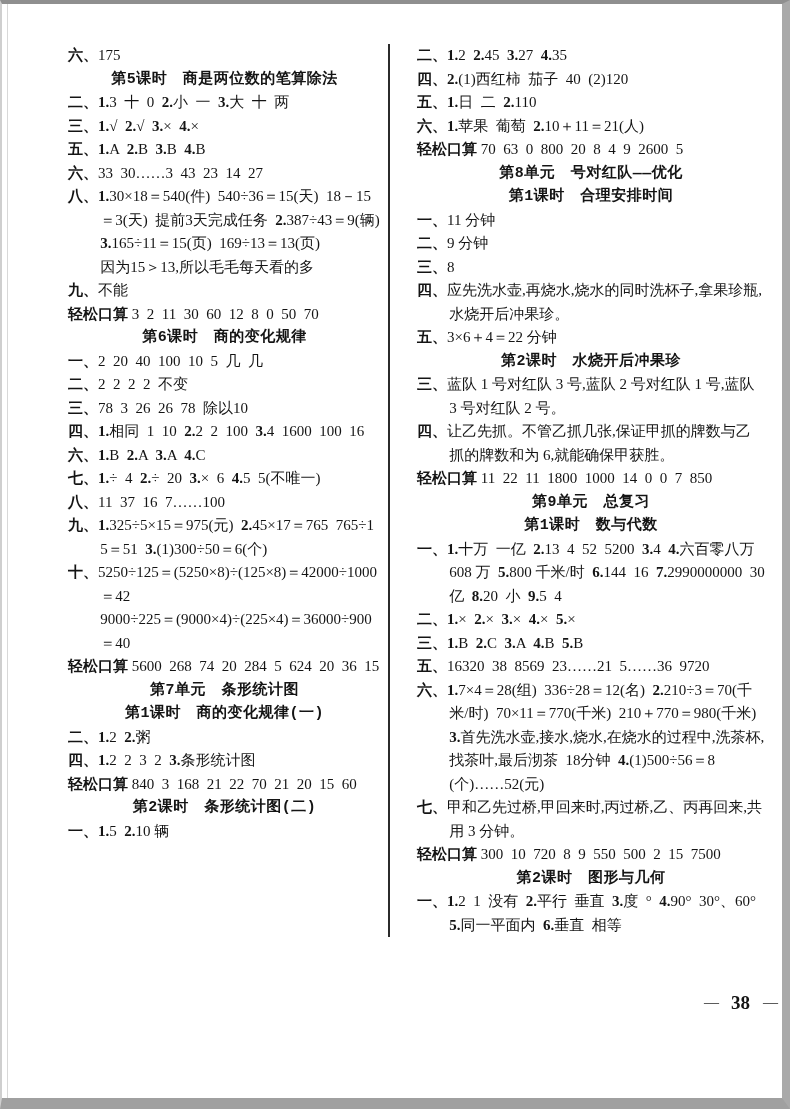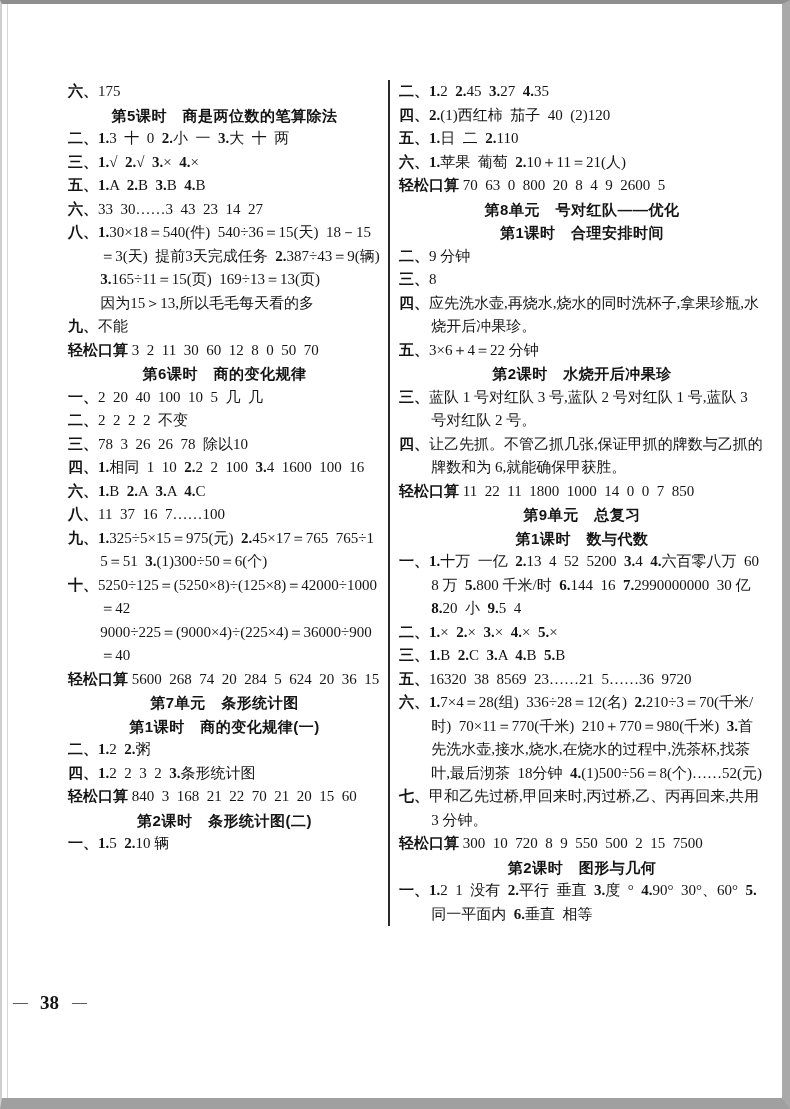--- a/index.html
+++ b/index.html
@@ -14,42 +14,42 @@
     border-top:4px solid #8f8f8f;
     border-left:2px solid #cfcfcf;
     border-right:8px solid #a9a9a9;
     border-bottom:11px solid #a0a0a0;
   }
   .edge-line{
     position:absolute;left:7px;top:4px;bottom:11px;width:1px;background:#d8d8d8;
   }
   .cols{
     position:absolute;left:68px;right:25px;top:44px;
-    display:flex;align-items:stretch;margin-top:36px;
+    display:flex;align-items:stretch;
   }
   .col{font-size:15px;line-height:23.5px;}
   .col-left{width:320px;padding-right:7px;box-sizing:border-box;}
   .divider{width:2px;background:#2b2b2b;}
-  .col-right{flex:1;padding-left:9px;}
+  .col-right{flex:1;padding-left:27px;}
   .line{
     white-space:pre-wrap;word-break:break-all;
     margin:0;
   }
   .line.item{padding-left:2.15em;text-indent:-2.15em;}
   .line.cont{padding-left:2.15em;}
   .line.header{
     text-align:center;font-weight:bold;padding:0;text-indent:0;
     word-break:keep-all;
-    font-family:Liberation Sans, sans-serif;
+    font-family:Liberation Mono, monospace;
     font-size:15px;letter-spacing:0.5px;
   }
   .k{font-weight:bold;}
   .footer{
     position:absolute;left:0;right:0;top:992px;
-    text-align:left;font-size:15px;
+    text-align:right;font-size:15px;
   }
   .footer .dash{
     display:inline-block;margin:0 13px;color:#222;
     transform:translateY(-2px);letter-spacing:-1px;
   }
   .footer .pnum{
     font-weight:bold;font-size:19px;
     font-family:"Liberation Serif","DejaVu Serif",serif;
   }
 </style>
@@ -70,20 +70,21 @@
       <div class="line item"><span class="k">八、</span><span class="k">1.</span>30×18＝540(件)  540÷36＝15(天)  18－15＝3(天)  提前3天完成任务  <span class="k">2.</span>387÷43＝9(辆)  <span class="k">3.</span>165÷11＝15(页)  169÷13＝13(页)</div>
       <div class="line cont">因为15＞13,所以毛毛每天看的多</div>
       <div class="line item"><span class="k">九、</span>不能</div>
       <div class="line item"><span class="k">轻松口算</span> 3  2  11  30  60  12  8  0  50  70</div>
       <div class="line header">第6课时　商的变化规律</div>
       <div class="line item"><span class="k">一、</span>2  20  40  100  10  5  几  几</div>
       <div class="line item"><span class="k">二、</span>2  2  2  2  不变</div>
       <div class="line item"><span class="k">三、</span>78  3  26  26  78  除以10</div>
       <div class="line item"><span class="k">四、</span><span class="k">1.</span>相同  1  10  <span class="k">2.</span>2  2  100  <span class="k">3.</span>4  1600  100  16</div>
       <div class="line item"><span class="k">六、</span><span class="k">1.</span>B  <span class="k">2.</span>A  <span class="k">3.</span>A  <span class="k">4.</span>C</div>
+      <div class="line item"><span class="k">七、</span><span class="k">1.</span>÷  4  <span class="k">2.</span>÷  20  <span class="k">3.</span>×  6  <span class="k">4.</span>5  5(不唯一)</div>
       <div class="line item"><span class="k">八、</span>11  37  16  7……100</div>
       <div class="line item"><span class="k">九、</span><span class="k">1.</span>325÷5×15＝975(元)  <span class="k">2.</span>45×17＝765  765÷15＝51  <span class="k">3.</span>(1)300÷50＝6(个)</div>
       <div class="line item"><span class="k">十、</span>5250÷125＝(5250×8)÷(125×8)＝42000÷1000＝42</div>
       <div class="line cont">9000÷225＝(9000×4)÷(225×4)＝36000÷900＝40</div>
       <div class="line item"><span class="k">轻松口算</span> 5600  268  74  20  284  5  624  20  36  15</div>
       <div class="line header">第7单元　条形统计图</div>
       <div class="line header">第1课时　商的变化规律(一)</div>
       <div class="line item"><span class="k">二、</span><span class="k">1.</span>2  <span class="k">2.</span>粥</div>
       <div class="line item"><span class="k">四、</span><span class="k">1.</span>2  2  3  2  <span class="k">3.</span>条形统计图</div>
       <div class="line item"><span class="k">轻松口算</span> 840  3  168  21  22  70  21  20  15  60</div>
@@ -92,20 +93,21 @@
     </div>
   <div class="divider"></div>
   <div class="col col-right" id="col-right">
       <div class="line item"><span class="k">二、</span><span class="k">1.</span>2  <span class="k">2.</span>45  <span class="k">3.</span>27  <span class="k">4.</span>35</div>
       <div class="line item"><span class="k">四、</span><span class="k">2.</span>(1)西红柿  茄子  40  (2)120</div>
       <div class="line item"><span class="k">五、</span><span class="k">1.</span>日  二  <span class="k">2.</span>110</div>
       <div class="line item"><span class="k">六、</span><span class="k">1.</span>苹果  葡萄  <span class="k">2.</span>10＋11＝21(人)</div>
       <div class="line item"><span class="k">轻松口算</span> 70  63  0  800  20  8  4  9  2600  5</div>
       <div class="line header">第8单元　号对红队——优化</div>
       <div class="line header">第1课时　合理安排时间</div>
+      <div class="line item"><span class="k">一、</span>11 分钟</div>
       <div class="line item"><span class="k">二、</span>9 分钟</div>
       <div class="line item"><span class="k">三、</span>8</div>
       <div class="line item"><span class="k">四、</span>应先洗水壶,再烧水,烧水的同时洗杯子,拿果珍瓶,水烧开后冲果珍。</div>
       <div class="line item"><span class="k">五、</span>3×6＋4＝22 分钟</div>
       <div class="line header">第2课时　水烧开后冲果珍</div>
       <div class="line item"><span class="k">三、</span>蓝队 1 号对红队 3 号,蓝队 2 号对红队 1 号,蓝队 3 号对红队 2 号。</div>
       <div class="line item"><span class="k">四、</span>让乙先抓。不管乙抓几张,保证甲抓的牌数与乙抓的牌数和为 6,就能确保甲获胜。</div>
       <div class="line item"><span class="k">轻松口算</span> 11  22  11  1800  1000  14  0  0  7  850</div>
       <div class="line header">第9单元　总复习</div>
       <div class="line header">第1课时　数与代数</div>

